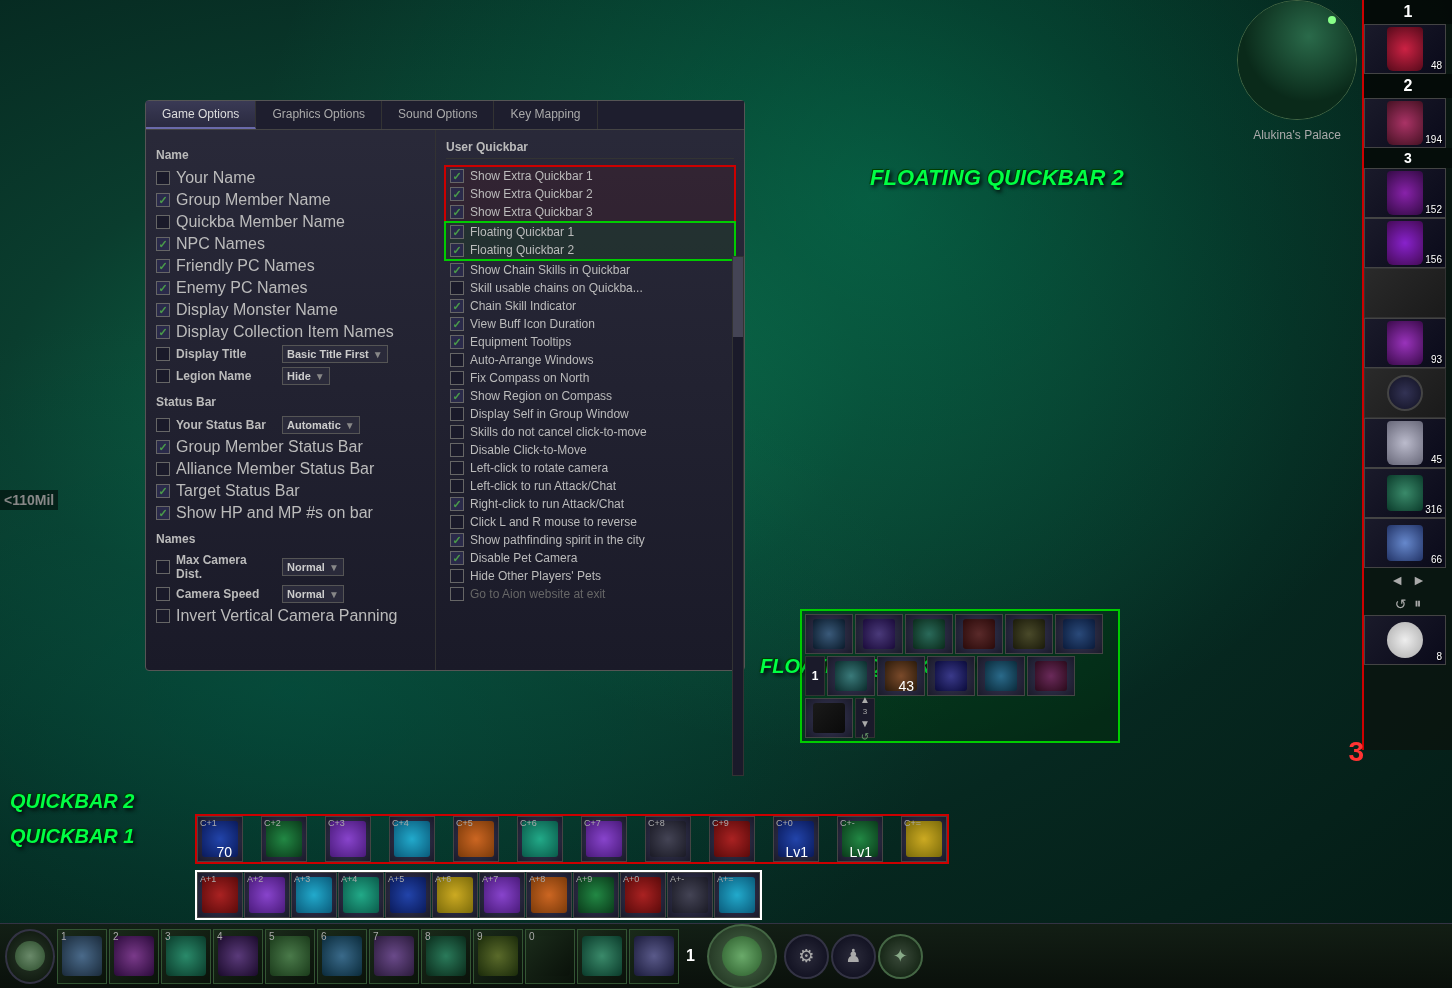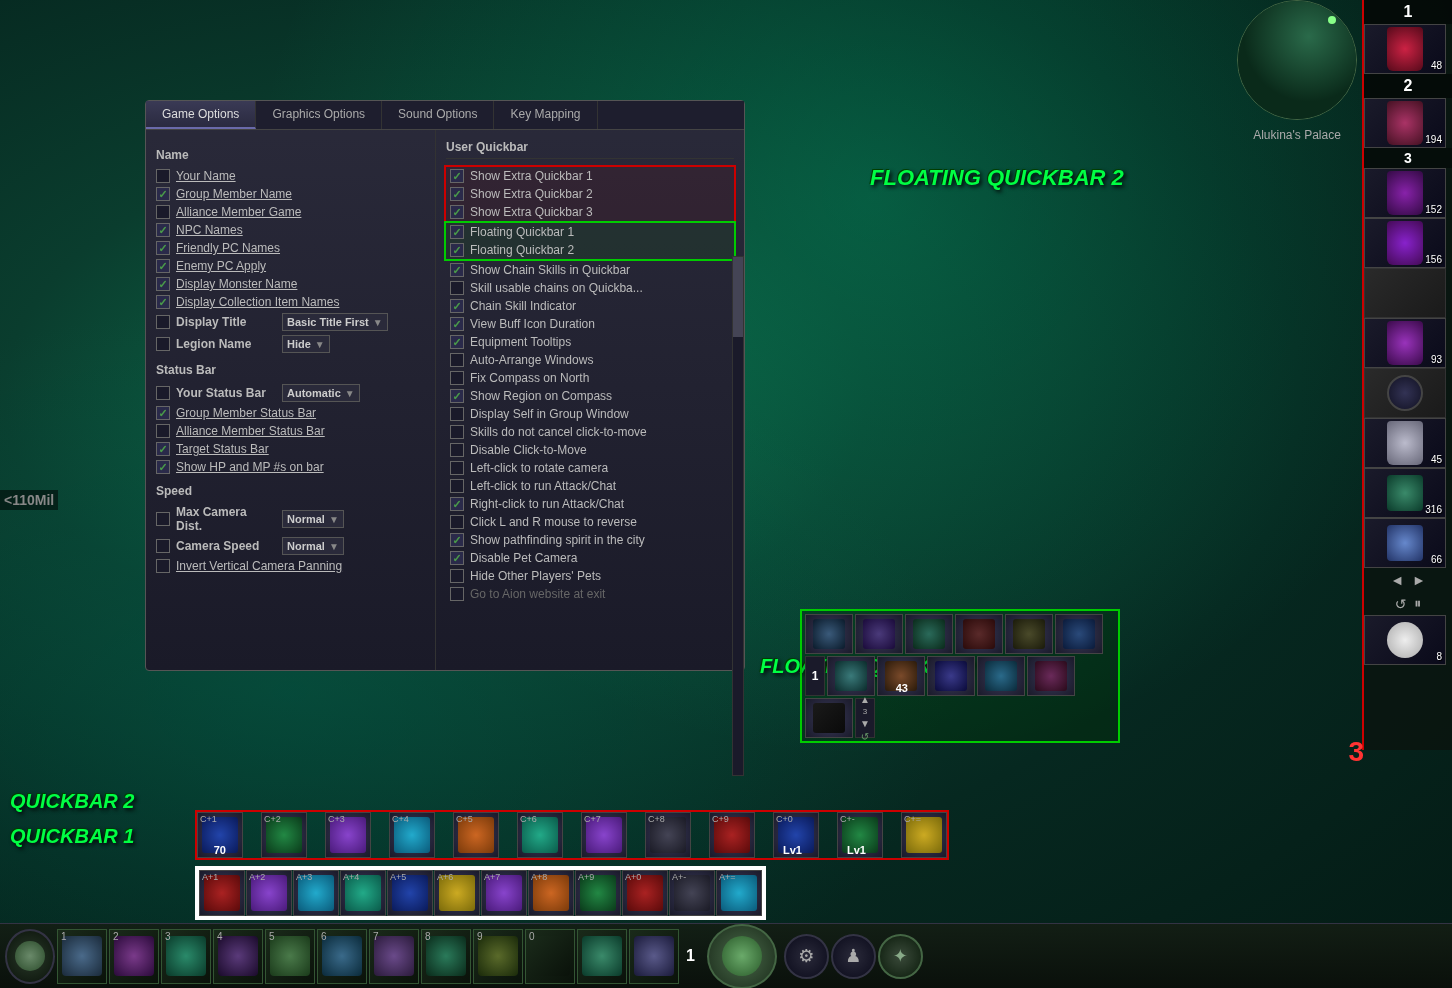--- a/index.html
+++ b/index.html
@@ -107,22 +107,21 @@
 
     .option-row {
       display: flex;
       align-items: center;
       padding: 2px 0;
       gap: 6px;
     }
 
     .option-row label {
       color: #bbb;
-      font-size: 12px;
-      text-decoration: underline;
+      font-size: 16px;
     }
 
     .checkbox {
       width: 14px;
       height: 14px;
       border: 1px solid #666;
       background: #1a1a2a;
       display: flex;
       align-items: center;
       justify-content: center;
@@ -319,24 +318,23 @@
       position: absolute;
       top: 1px;
       left: 2px;
       font-size: 9px;
       color: #aaa;
     }
 
     .qb-count {
       position: absolute;
       bottom: 1px;
-      right: 16px;
-      font-size: 11px;
+      right: 10px;
+      font-size: 14px;
       color: #fff;
-      font-weight: bold;
     }
 
     .qb-icon {
       width: 36px;
       height: 36px;
       border-radius: 3px;
     }
 
     
     .skill-purple { background: radial-gradient(circle, #8844cc, #4a1a7a); }
@@ -350,21 +348,21 @@
     .skill-teal { background: radial-gradient(circle, #22aa88, #0a5a4a); }
 
     
     .qb2-wrapper {
       border: 2px solid #cc0000;
       display: inline-flex;
       margin: 3px 5px;
     }
 
     .qb1-wrapper {
-      border: 4px solid #ffffff;
+      border: 2px solid #ffffff;
       display: inline-flex;
       margin: 3px 5px;
     }
 
     
     .main-bar {
       position: absolute;
       bottom: 0;
       left: 0;
       right: 0;
@@ -519,39 +517,39 @@
         <label>Your Name</label>
       </div>
       <div class="option-row">
         <div class="checkbox checked">
             <span class="checkmark">✓</span>
           </div>
         <label>Group Member Name</label>
       </div>
       <div class="option-row">
         <div class="checkbox"></div>
-        <label>Alliance Member Game</label>
+        <label>Quickba Member Name</label>
       </div>
       <div class="option-row">
         <div class="checkbox checked">
             <span class="checkmark">✓</span>
           </div>
         <label>NPC Names</label>
       </div>
       <div class="option-row">
         <div class="checkbox checked">
             <span class="checkmark">✓</span>
           </div>
         <label>Friendly PC Names</label>
       </div>
       <div class="option-row">
         <div class="checkbox checked">
             <span class="checkmark">✓</span>
           </div>
-        <label>Enemy PC Apply</label>
+        <label>Enemy PC Names</label>
       </div>
       <div class="option-row">
         <div class="checkbox checked">
             <span class="checkmark">✓</span>
           </div>
         <label>Display Monster Name</label>
       </div>
       <div class="option-row">
         <div class="checkbox checked">
             <span class="checkmark">✓</span>
@@ -603,21 +601,21 @@
           </div>
         <label>Target Status Bar</label>
       </div>
       <div class="option-row">
         <div class="checkbox checked">
             <span class="checkmark">✓</span>
           </div>
         <label>Show HP and MP #s on bar</label>
       </div>
 
-      <div class="section-header">Speed</div>
+      <div class="section-header">Names</div>
 
       <div class="select-row">
         <div class="checkbox"></div>
         <span class="select-label">Max Camera Dist.</span>
         <div class="mini-select">
           <span>Normal</span>
           <span class="mini-select-arrow">▼</span>
         </div>
       </div>
       <div class="select-row">

